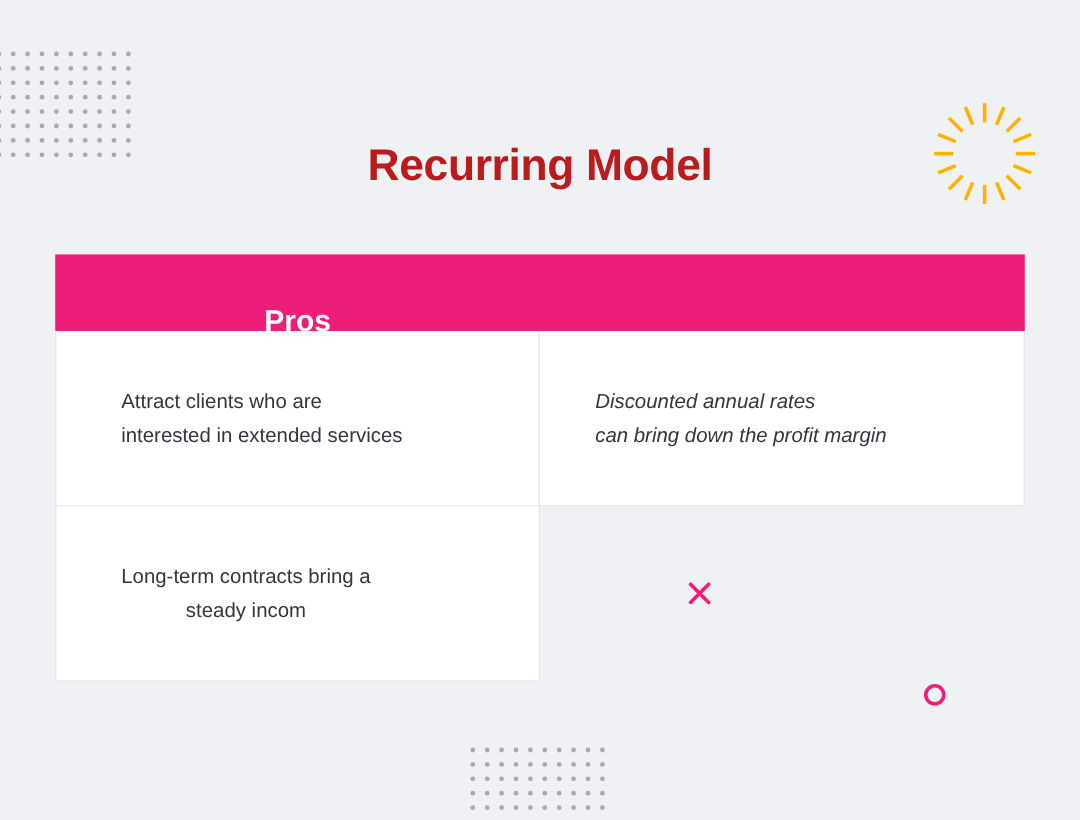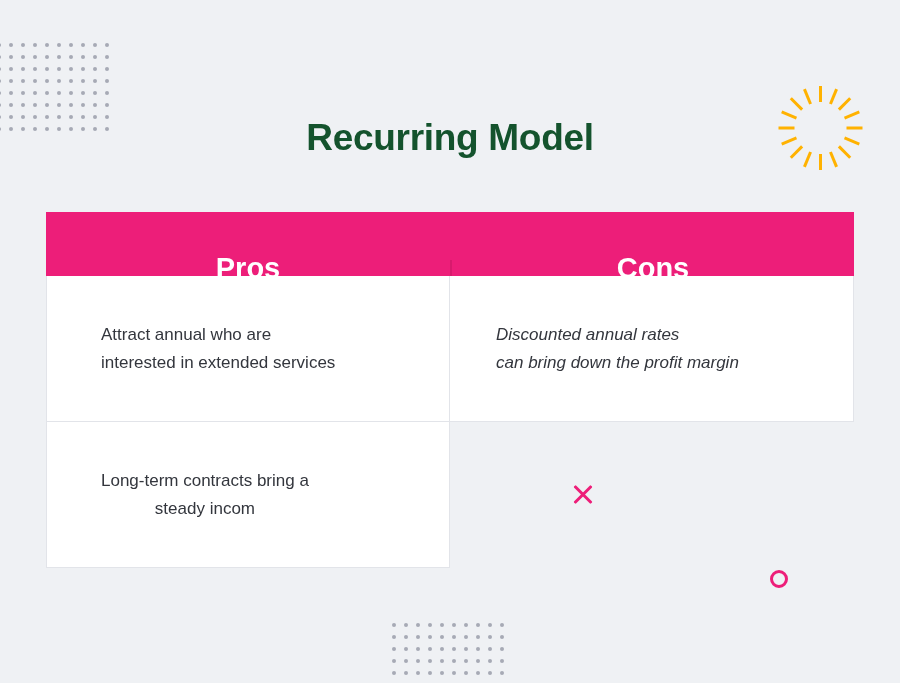--- a/index.html
+++ b/index.html
@@ -75,21 +75,21 @@
 
   
   #page-title {
     position: absolute;
     left: 0;
     top: 117px;
     width: 900px;
     text-align: center;
     font-size: 37px;
     font-weight: bold;
-    color: #14532d;
+    color: #b91c1c;
     letter-spacing: -0.3px;
   }
 
   
   #comparison-table {
     position: absolute;
     left: 46px;
     top: 212px;
     width: 808px;
   }
@@ -98,21 +98,21 @@
     display: flex;
     height: 64px;
     background: #ed1e79;
   }
   .header-cell {
     flex: 0 0 50%;
     display: flex;
     align-items: center;
     justify-content: center;
     color: #ffffff;
-    font-size: 29px;
+    font-size: 25px;
     font-weight: bold;
     box-sizing: border-box;
     margin-top: 48px;
   }
   .header-cell.right-col {
     border-left: 2px solid #d81a6d;
   }
 
   .table-row {
     display: flex;
@@ -287,28 +287,25 @@
     </div>
 
   <div id="page-title">Recurring Model</div>
 
   <div id="comparison-table">
 
     <div class="table-header">
       <div class="header-cell left-col">
         <span>Pros</span>
       </div>
-      <div class="header-cell right-col">
-        <span>Cons</span>
-      </div>
     </div>
 
     <div class="table-row" id="row-1">
       <div class="body-cell left-col">
-        <span class="cell-text">Attract annual who are
+        <span class="cell-text">Attract clients who are
 interested in extended services</span>
       </div>
       <div class="body-cell right-col">
         <span class="cell-text">Discounted annual rates
 can bring down the profit margin</span>
       </div>
     </div>
 
     <div class="table-row" id="row-2">
       <div class="body-cell left-col">

